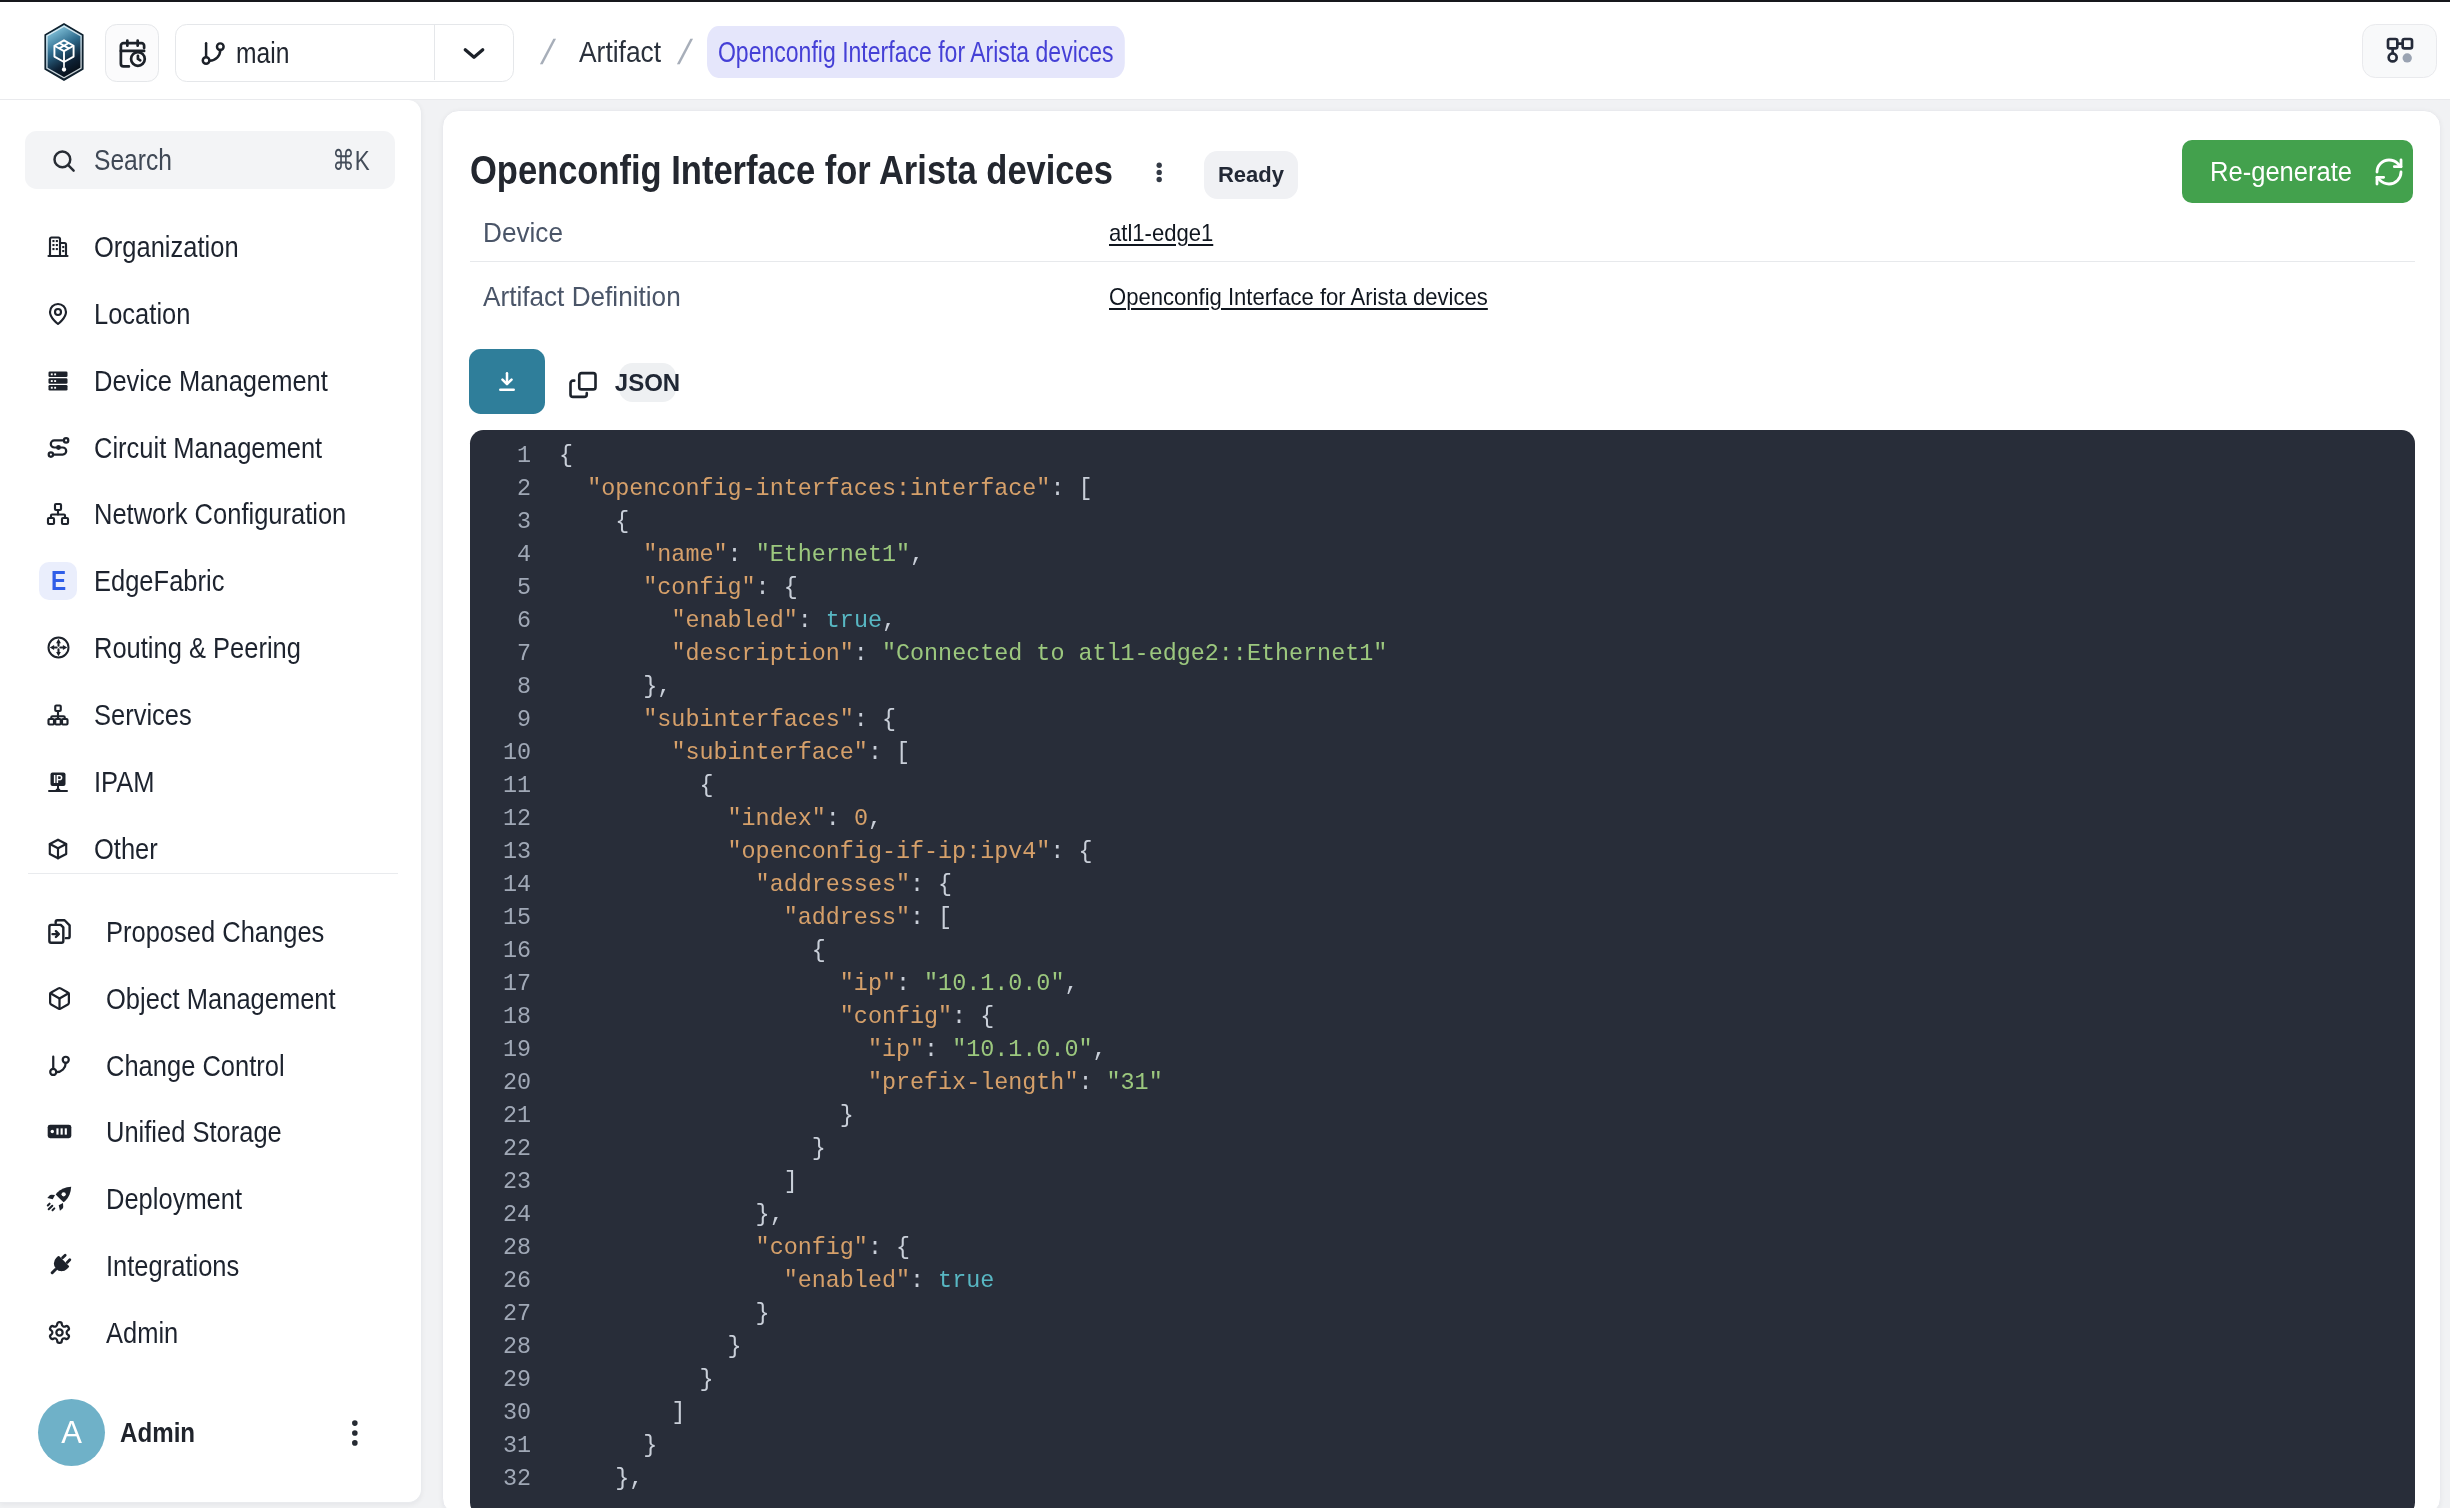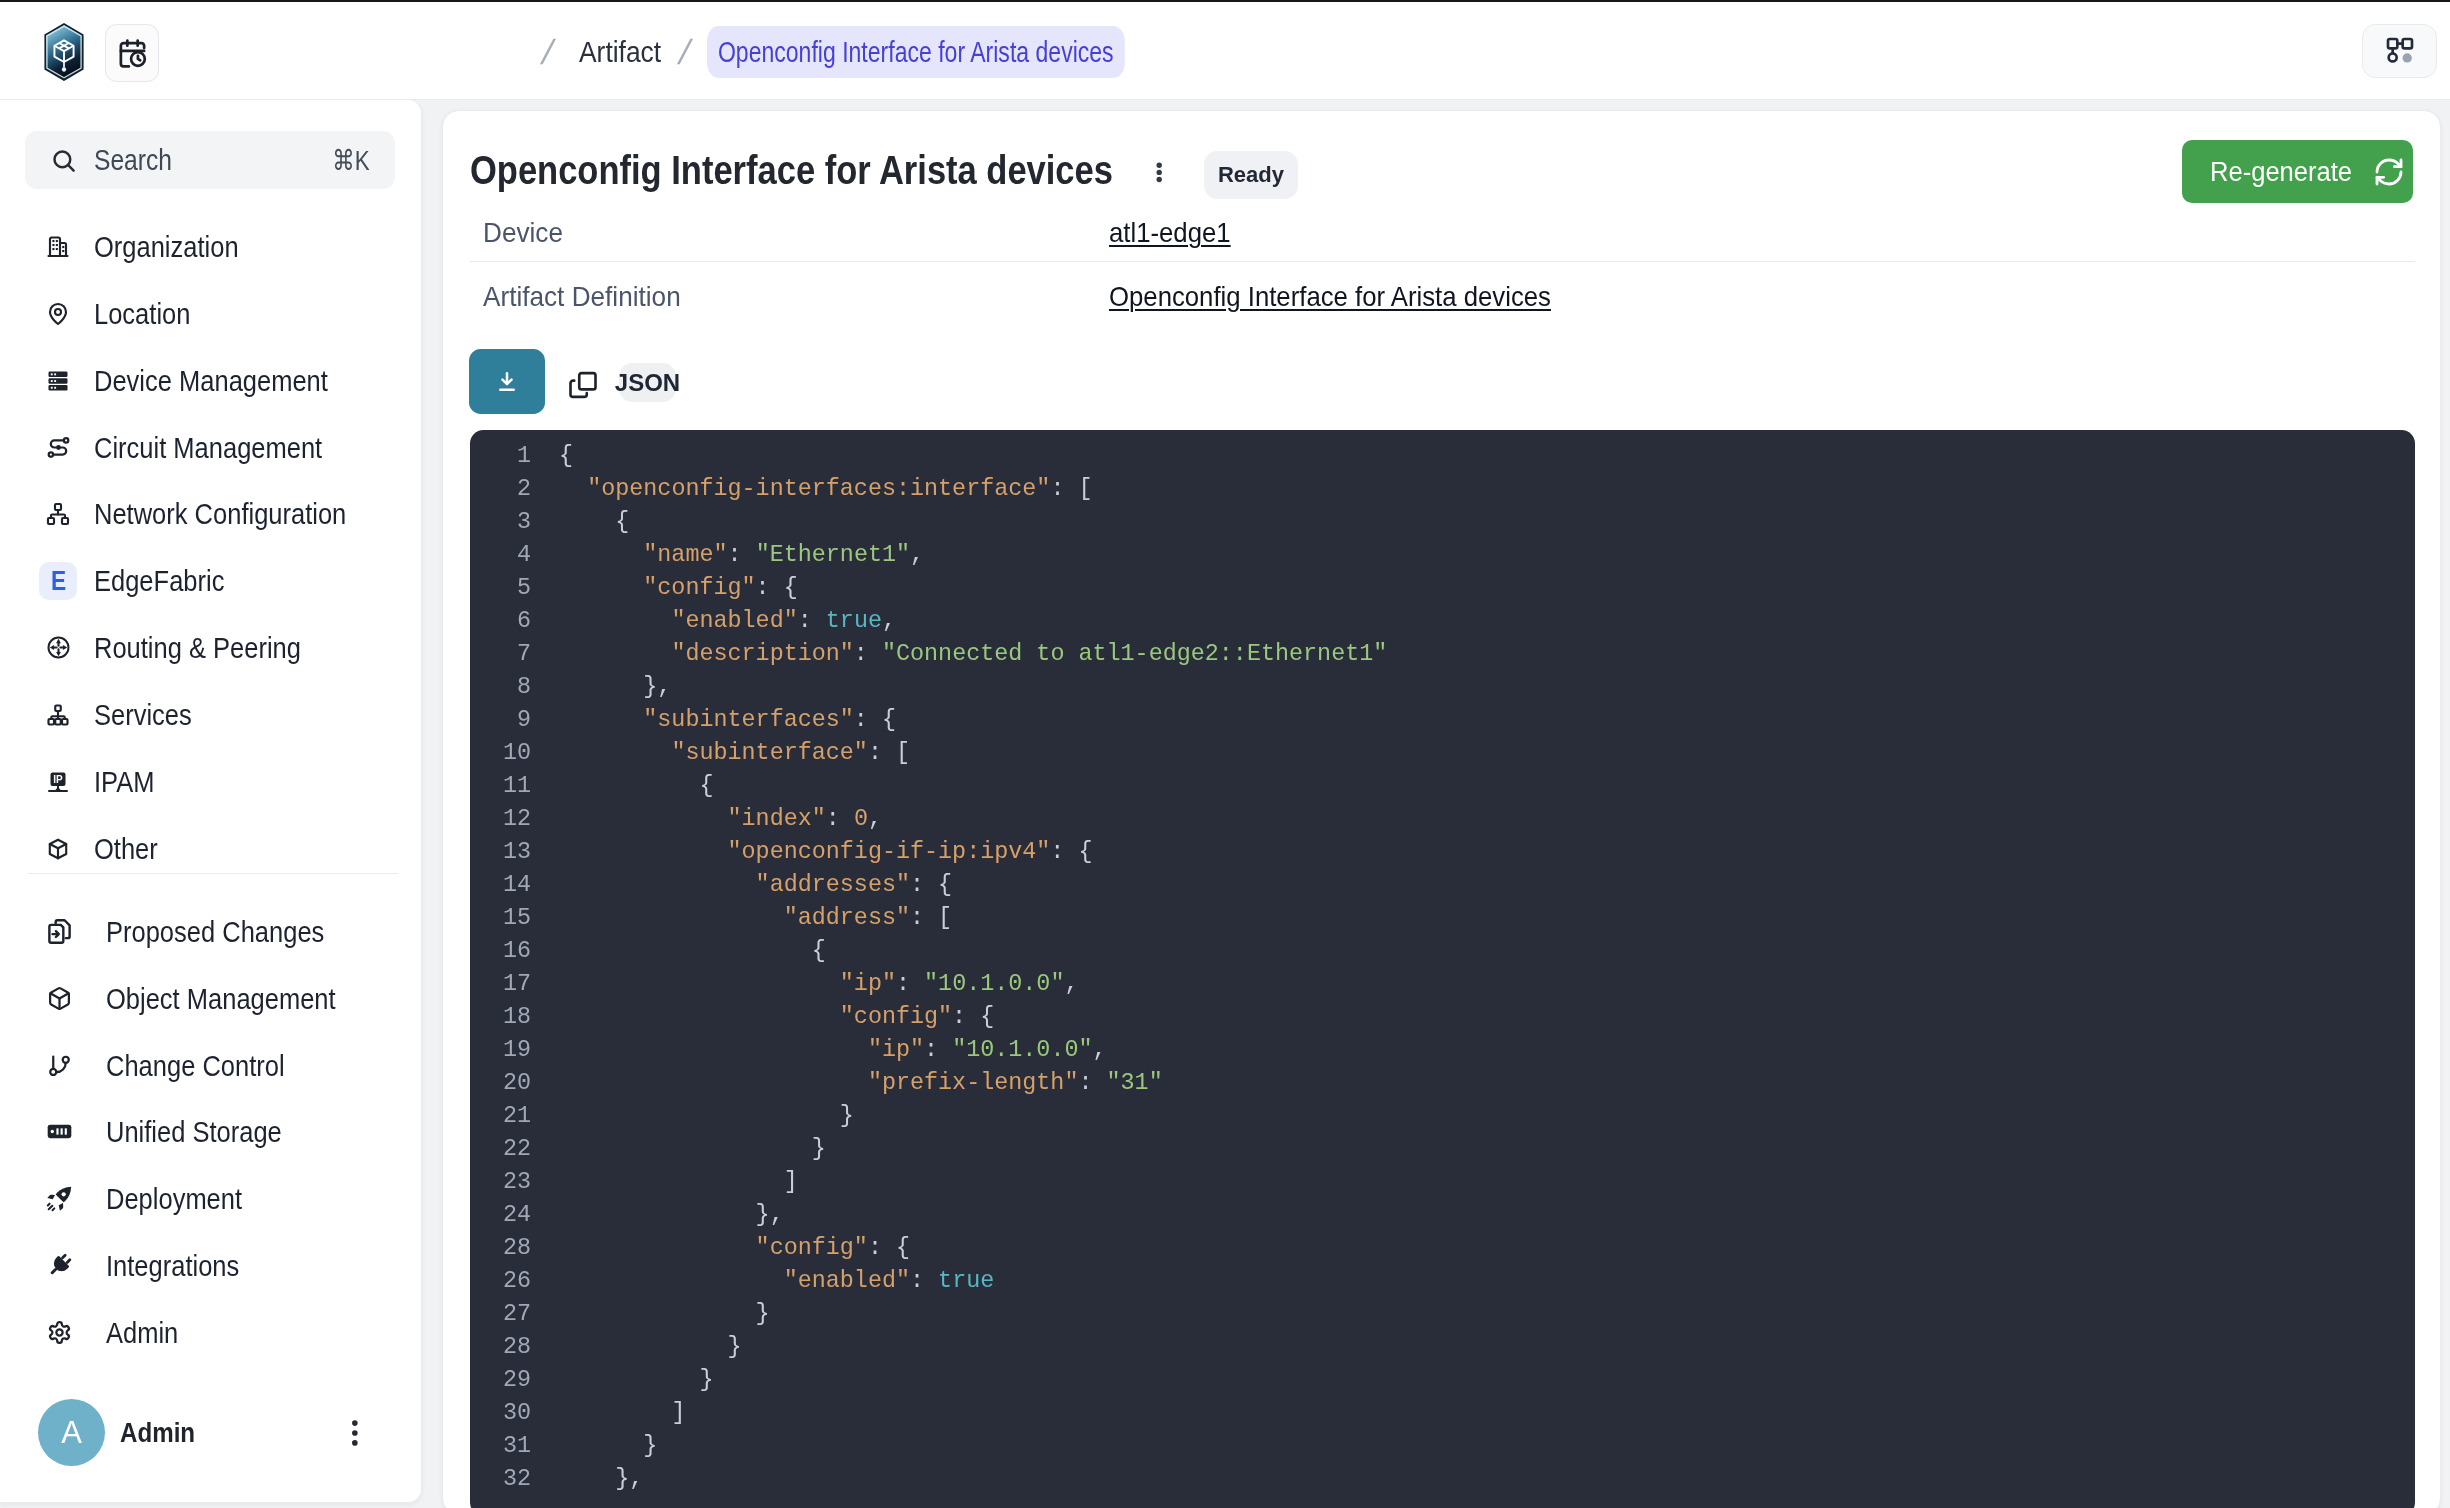--- a/index.html
+++ b/index.html
@@ -43,21 +43,21 @@
   .card { position:absolute; left:442px; top:110px; width:1999px; height:1405px; background:#fff; border:0.8px solid #e9eaee; border-radius:16.7px; box-shadow:0 1.7px 5px rgba(16,24,40,.05); z-index:3; }
   .h1 { position:absolute; left:27px; top:39px; font-size:41px; line-height:41px; font-weight:700; color:#23272f; transform:scaleX(.8415); transform-origin:0 50%; white-space:nowrap; }
   .kebab { position:absolute; left:712px; top:50px; }
   .status { position:absolute; left:761px; top:40px; width:94px; height:48px; border-radius:13.4px; background:#f0f1f4; color:#222835; font-size:22px; font-weight:700; display:flex; align-items:center; justify-content:center; }
   .regen { position:absolute; left:1739px; top:29px; width:231px; height:63px; border-radius:10px; background:#43a14d; color:#fff; font-size:28.4px; display:flex; align-items:center; padding-left:28px;text-align:right; }
   .regen .rt { display:inline-block; transform:scaleX(.90); transform-origin:0 50%; }
   .regen svg { margin-left:5px; }
   .trow { position:absolute; left:27px; width:1945px; height:64px; }
   .trow .lbl { position:absolute; left:12.5px; top:2.5px; height:64px; display:flex; align-items:center; font-size:28px; color:#4a5568; }
   .trow .lbl span { display:inline-block; transform:scaleX(.934); transform-origin:0 50%; }
-  .trow .val { position:absolute; left:639px; top:2.5px; height:64px; display:flex; align-items:center; font-size:28px; color:#10161f; }
+  .trow .val { position:absolute; left:639px; top:2.5px; height:64px; display:flex; align-items:center; font-size:24px; color:#10161f; }
   .trow .val span { display:inline-block; transform:scaleX(.919); transform-origin:0 50%; text-decoration:underline; text-underline-offset:3.3px; text-decoration-thickness:1.7px; }
   .row1 { top:87px; border-bottom:0.8px solid #e7e9ec; }
   .row2 { top:151px; }
   .dlbtn { position:absolute; left:26px; top:238px; width:76px; height:65px; border-radius:11.7px; background:#2f7e9a; display:flex; align-items:center; justify-content:center; }
   .copybtn { position:absolute; left:125px; top:258px; }
   .jsonpill { position:absolute; left:176px; top:252px; width:57px; height:39px; border-radius:13.4px; background:#eef0f2; color:#202734; font-size:24px; font-weight:700; display:flex; align-items:center; justify-content:center; }
   .code { position:absolute; left:27px; top:319px; width:1945px; height:1086px; border-radius:13.4px; background:#282d39; overflow:hidden; padding-top:9.6px; font-family:"Liberation Mono", monospace; font-size:23.4px; }
   .cl { height:33px; line-height:33px; white-space:pre; }
   .ln { display:inline-block; width:61px; text-align:right; color:#a0a8b6; }
   .k { color:#d6a06a; } .s { color:#9cc87e; } .b { color:#58b7c3; } .p { color:#c9cfd9; } .n { color:#d6a06a; }
@@ -87,20 +87,35 @@
 <circle cx="24" cy="55.5" r="2.6" fill="#fff"></circle>
 </svg></div>
   <div class="iconbtn calbtn">
       <svg width="31" height="31" viewBox="0 0 24 24" fill="none" stroke="#1c2129" stroke-width="2.1" stroke-linecap="round" stroke-linejoin="round">
 <path d="M21 7.8V6a2 2 0 0 0-2-2H5a2 2 0 0 0-2 2v14a2 2 0 0 0 2 2h4.2"></path>
 <path d="M16 2v4M8 2v4M3 10h18"></path>
 <circle cx="16.2" cy="16.2" r="5.3"></circle>
 <path d="M16.2 13.8v2.4l1.8 1.1"></path>
 </svg>
     </div>
+  <div class="branch">
+    <span class="bicon">
+        <svg width="28.4" height="28.4" viewBox="0 0 24 24" fill="none" stroke="#1c2129" stroke-width="2.1" stroke-linecap="round" stroke-linejoin="round">
+<line x1="6" y1="3.5" x2="6" y2="15"></line>
+          <circle cx="18" cy="6.5" r="2.8"></circle>
+          <circle cx="6" cy="18.2" r="2.8"></circle>
+          <path d="M18 9.3a9 9 0 0 1-9 9"></path>
+</svg>
+      </span>
+    <span class="bname">main</span>
+    <span class="sep"></span>
+    <span class="chev"><svg width="30" height="25" viewBox="0 0 24 20" fill="none" stroke="#1c2129" stroke-width="2.6" stroke-linecap="round" stroke-linejoin="round">
+<path d="M5 7l7 6 7-6"></path>
+</svg></span>
+  </div>
   <div class="crumb slash1">/</div>
   <div class="crumb artifact">
       <span>Artifact</span>
     </div>
   <div class="crumb slash2">/</div>
   <div class="bpill">Openconfig Interface for Arista devices</div>
   <div class="iconbtn rightbtn">
       <svg width="32" height="32" viewBox="0 0 24 24" fill="none" stroke="#252b3a" stroke-width="2" stroke-linecap="round" stroke-linejoin="round">
 <rect x="3" y="3" width="7" height="7" rx="1.4"></rect>
 <rect x="14" y="3" width="7" height="7" rx="1.4"></rect>

